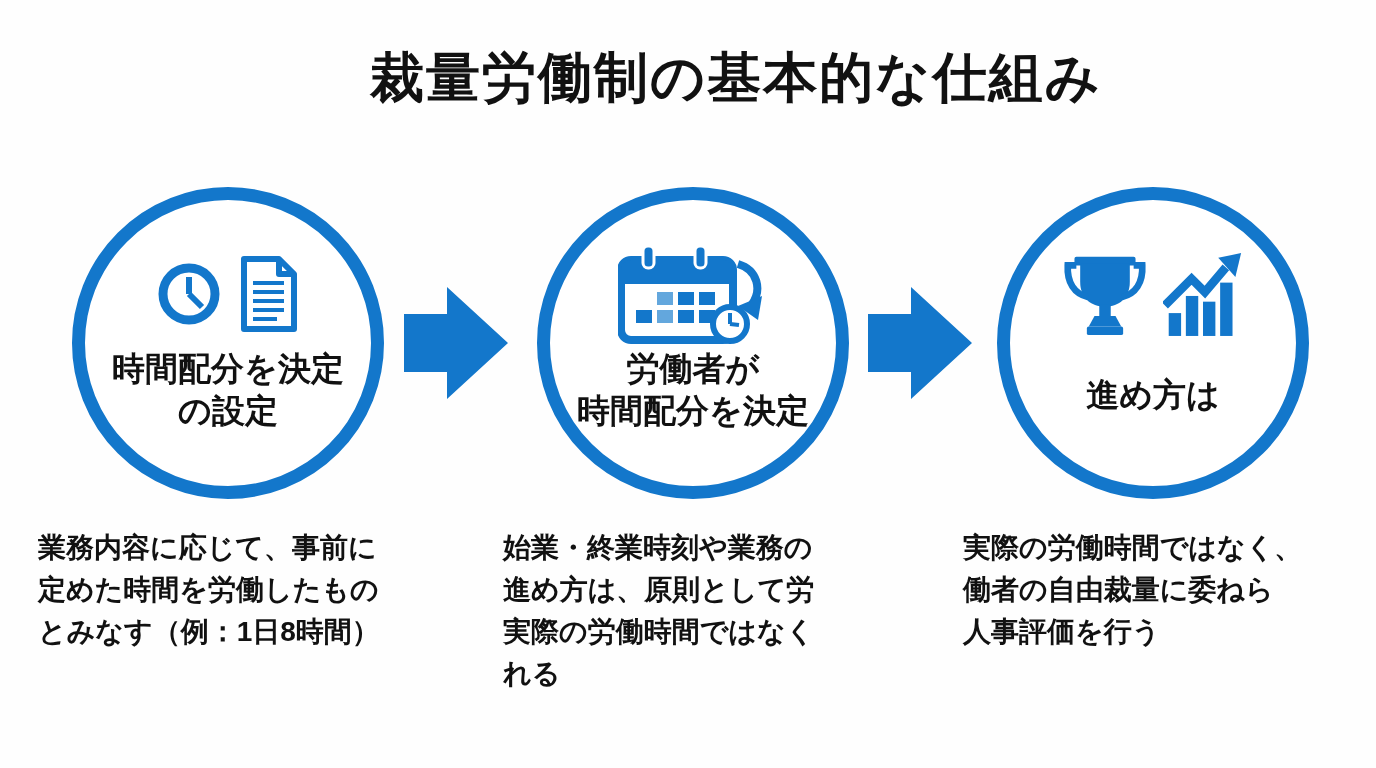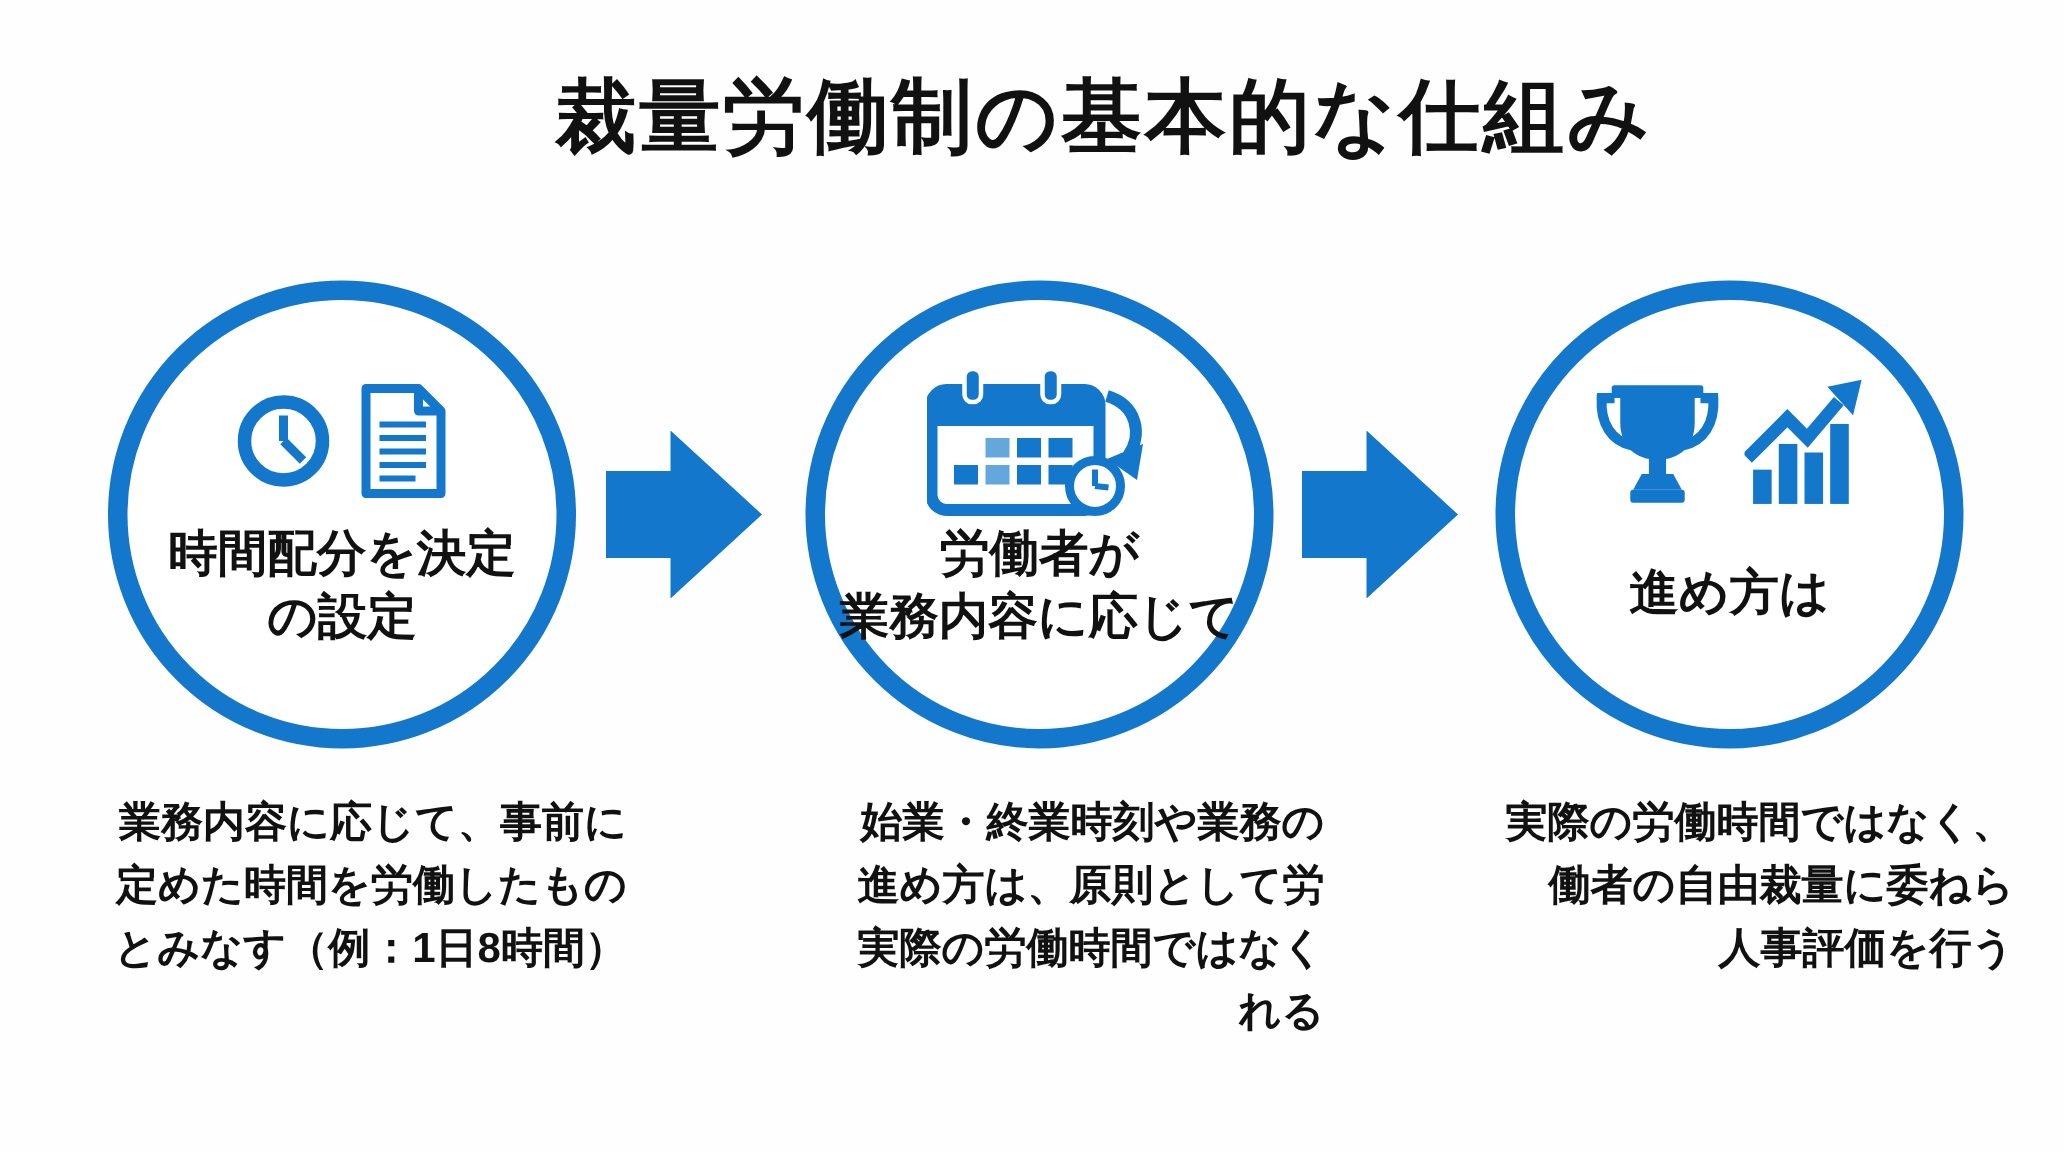--- a/index.html
+++ b/index.html
@@ -51,21 +51,21 @@
   }
   .c1 .circle-label{top:148px;}
   .c2 .circle-label{top:148px;}
   .c3 .circle-label{top:174px;}
   .flow-arrow{position:absolute;top:287px;}
   .flow-arrow.a1{left:404px;}
   .flow-arrow.a2{left:868px;}
   .desc{
     position:absolute;top:527px;
     width:380px;
-    text-align:right;
+    text-align:left;
     font-size:28px;font-weight:800;line-height:1.5;
     white-space:pre-line;
     color:var(--ink);
   }
   .desc.d1{left:38px;}
   .desc.d2{left:503px;}
   .desc.d3{left:963px;}
   svg{display:block;}
 </style>
 </head>
@@ -123,21 +123,21 @@
           <rect x="81" y="66" width="16" height="13" fill="var(--blue)"></rect>
           <path d="M120 20 c20 6 24 26 14 40" fill="none" stroke="var(--blue)" stroke-width="8"></path>
           <polygon points="144,52 140,76 120,62" fill="var(--blue)"></polygon>
           <circle cx="112" cy="80" r="17" fill="#ffffff" stroke="var(--blue)" stroke-width="6"></circle>
           <line x1="112" y1="80" x2="112" y2="69" stroke="var(--blue)" stroke-width="4"></line>
           <line x1="112" y1="80" x2="121" y2="81" stroke="var(--blue)" stroke-width="4"></line>
         </svg>
       </span>
     </div>
     <div class="circle-label">労働者が
-業務内容に応じて</div>
+時間配分を決定</div>
   </div>
 
   <span class="flow-arrow a2">
     <svg width="104" height="112" viewBox="0 0 104 112">
       <polygon points="0,27 43,27 43,0 104,56 43,112 43,85 0,85" fill="var(--blue)"></polygon>
     </svg>
   </span>
 
   <div class="circle c3">
     <div class="icon-wrap">

